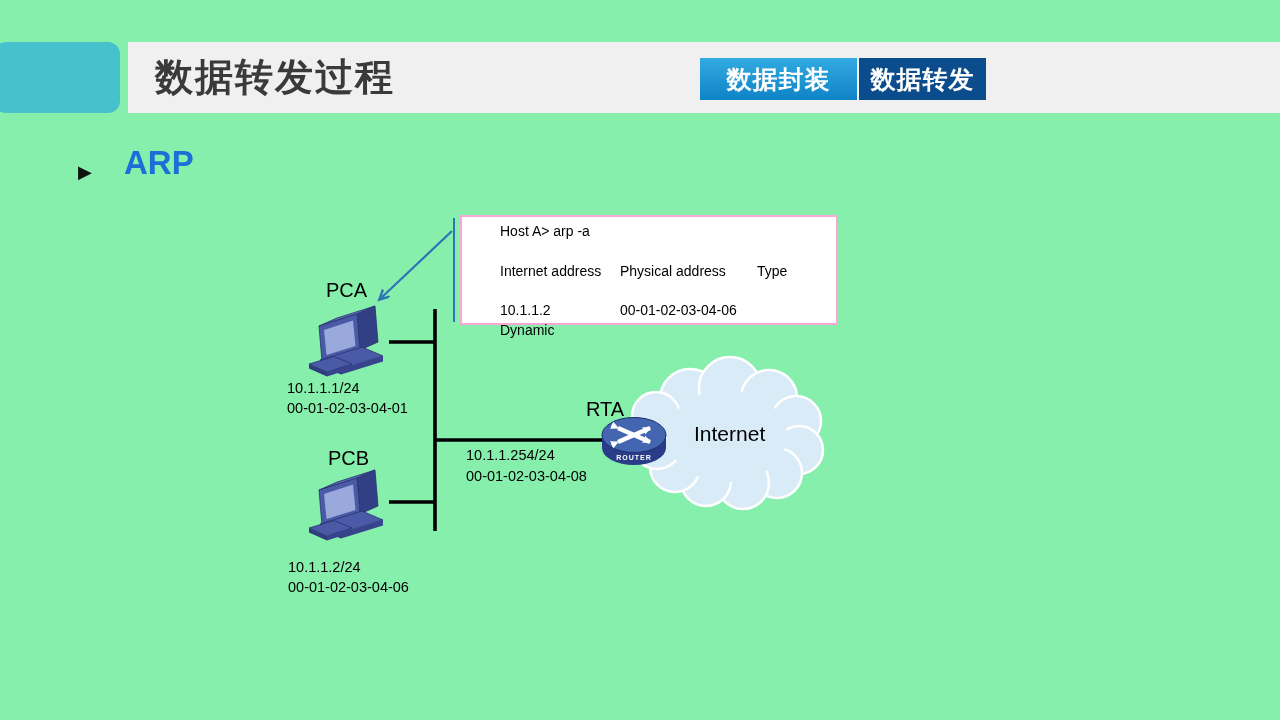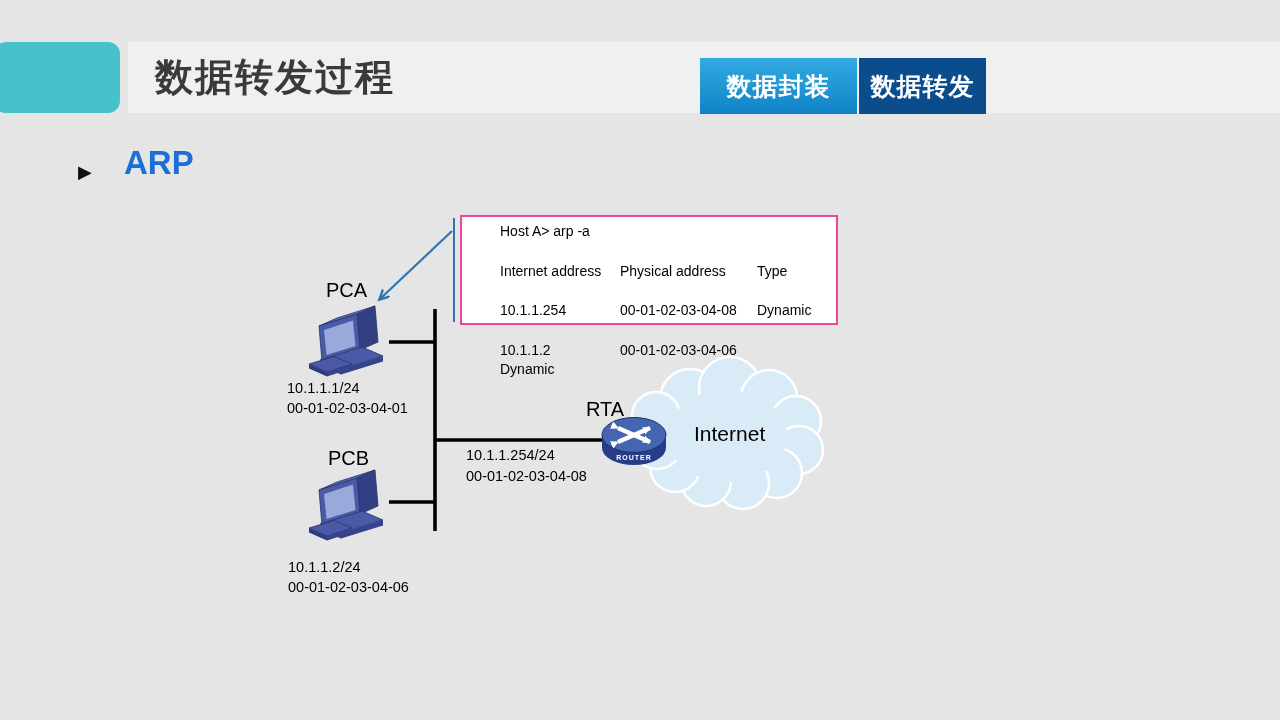--- a/index.html
+++ b/index.html
@@ -1,43 +1,43 @@
 <!DOCTYPE html>
 <html><head>
 <meta charset="utf-8">
 <style>
   * { margin:0; padding:0; box-sizing:border-box; }
   html,body { background:#fff; }
   body { font-family:"Liberation Sans","DejaVu Sans",sans-serif; }
-  #stage { position:relative; width:1280px; height:720px; background:#e5e5e5; overflow:hidden; }
+  #stage { position:relative; width:1280px; height:720px; background:#86efac; overflow:hidden; }
 
   
   .header-accent { position:absolute; left:-6px; top:42px; width:126px; height:71px;
     background:#47C2CC; border-radius:12px; }
   .header-bar { position:absolute; left:128px; top:42px; width:1152px; height:71px;
     background:#F0F0F0; }
   .page-title { position:absolute; left:155px; top:50px; height:55px; line-height:55px;
     font-size:38px; font-weight:bold; color:#3A3A3A; letter-spacing:2px; }
-  .nav-btn { position:absolute; top:58px; height:56px; display:flex; align-items:center;
+  .nav-btn { position:absolute; top:58px; height:42px; display:flex; align-items:center;
     justify-content:center; color:#fff; font-size:25px; font-weight:bold; cursor:pointer;
     letter-spacing:1px; }
   .nav-btn.active { left:700px; width:157px; background:linear-gradient(#33AAE1,#0E83C7); }
   .nav-btn.n2 { left:859px; width:127px; background:#0A4C8C; }
   .nav-btn.n3 { left:1045px; width:160px; background:#0A4C8C; }
 
   
   .bullet { position:absolute; left:78px; top:161px; font-size:18px; color:#111; }
   .section-heading { position:absolute; left:124px; top:144px; font-size:33px;
     font-weight:bold; color:#1B6FD6; }
 
   
   #diagram-svg { position:absolute; left:0; top:0; width:1280px; height:720px; }
 
   .arp-box { position:absolute; left:460px; top:215px; width:378px; height:110px;
-    background:#fff; border:2px solid #ec4899; padding:5px 0 0 38px;
+    background:#fff; border:2px solid #f9a8d4; padding:5px 0 0 38px;
     font-size:14px; color:#000; }
   .arp-box .row { line-height:19.5px; white-space:nowrap; }
   .arp-box .c1 { display:inline-block; width:120px; }
   .arp-box .c2 { display:inline-block; width:137px;margin-top:20px; }
 
   .dlabel { position:absolute; color:#000; font-size:14.5px; white-space:nowrap; }
   .dev-name { font-size:20px; }
   .internet-label { position:absolute; left:694px; top:422px; font-size:21px; color:#000; }
 
   
@@ -119,23 +119,20 @@
     <use href="#pc-icon" x="307" y="297" width="92" height="82"></use>
     <use href="#pc-icon" x="307" y="461" width="92" height="82"></use>
   </svg>
 
   <div class="arp-box">
     <div class="row">Host A&gt; arp -a</div>
     <div class="row">
       <span class="c1">Internet address</span><span class="c2">Physical address</span><span>Type</span>
     </div>
     <div class="row">
-      <span class="c1">10.1.1.254</span><span class="c2">00-01-02-03-04-08</span><span>Dynamic</span>
-    </div>
-    <div class="row">
       <span class="c1">10.1.1.2</span><span class="c2">00-01-02-03-04-06</span><span></span>
     </div>
     <div class="row">
       <span>Dynamic</span>
     </div>
   </div>
 
   <div class="dlabel dev-name" style="left:326px; top:279px;">PCA</div>
   <div class="dlabel" style="left:287px; top:380px;">10.1.1.1/24</div>
   <div class="dlabel" style="left:287px; top:400px;">00-01-02-03-04-01</div>

